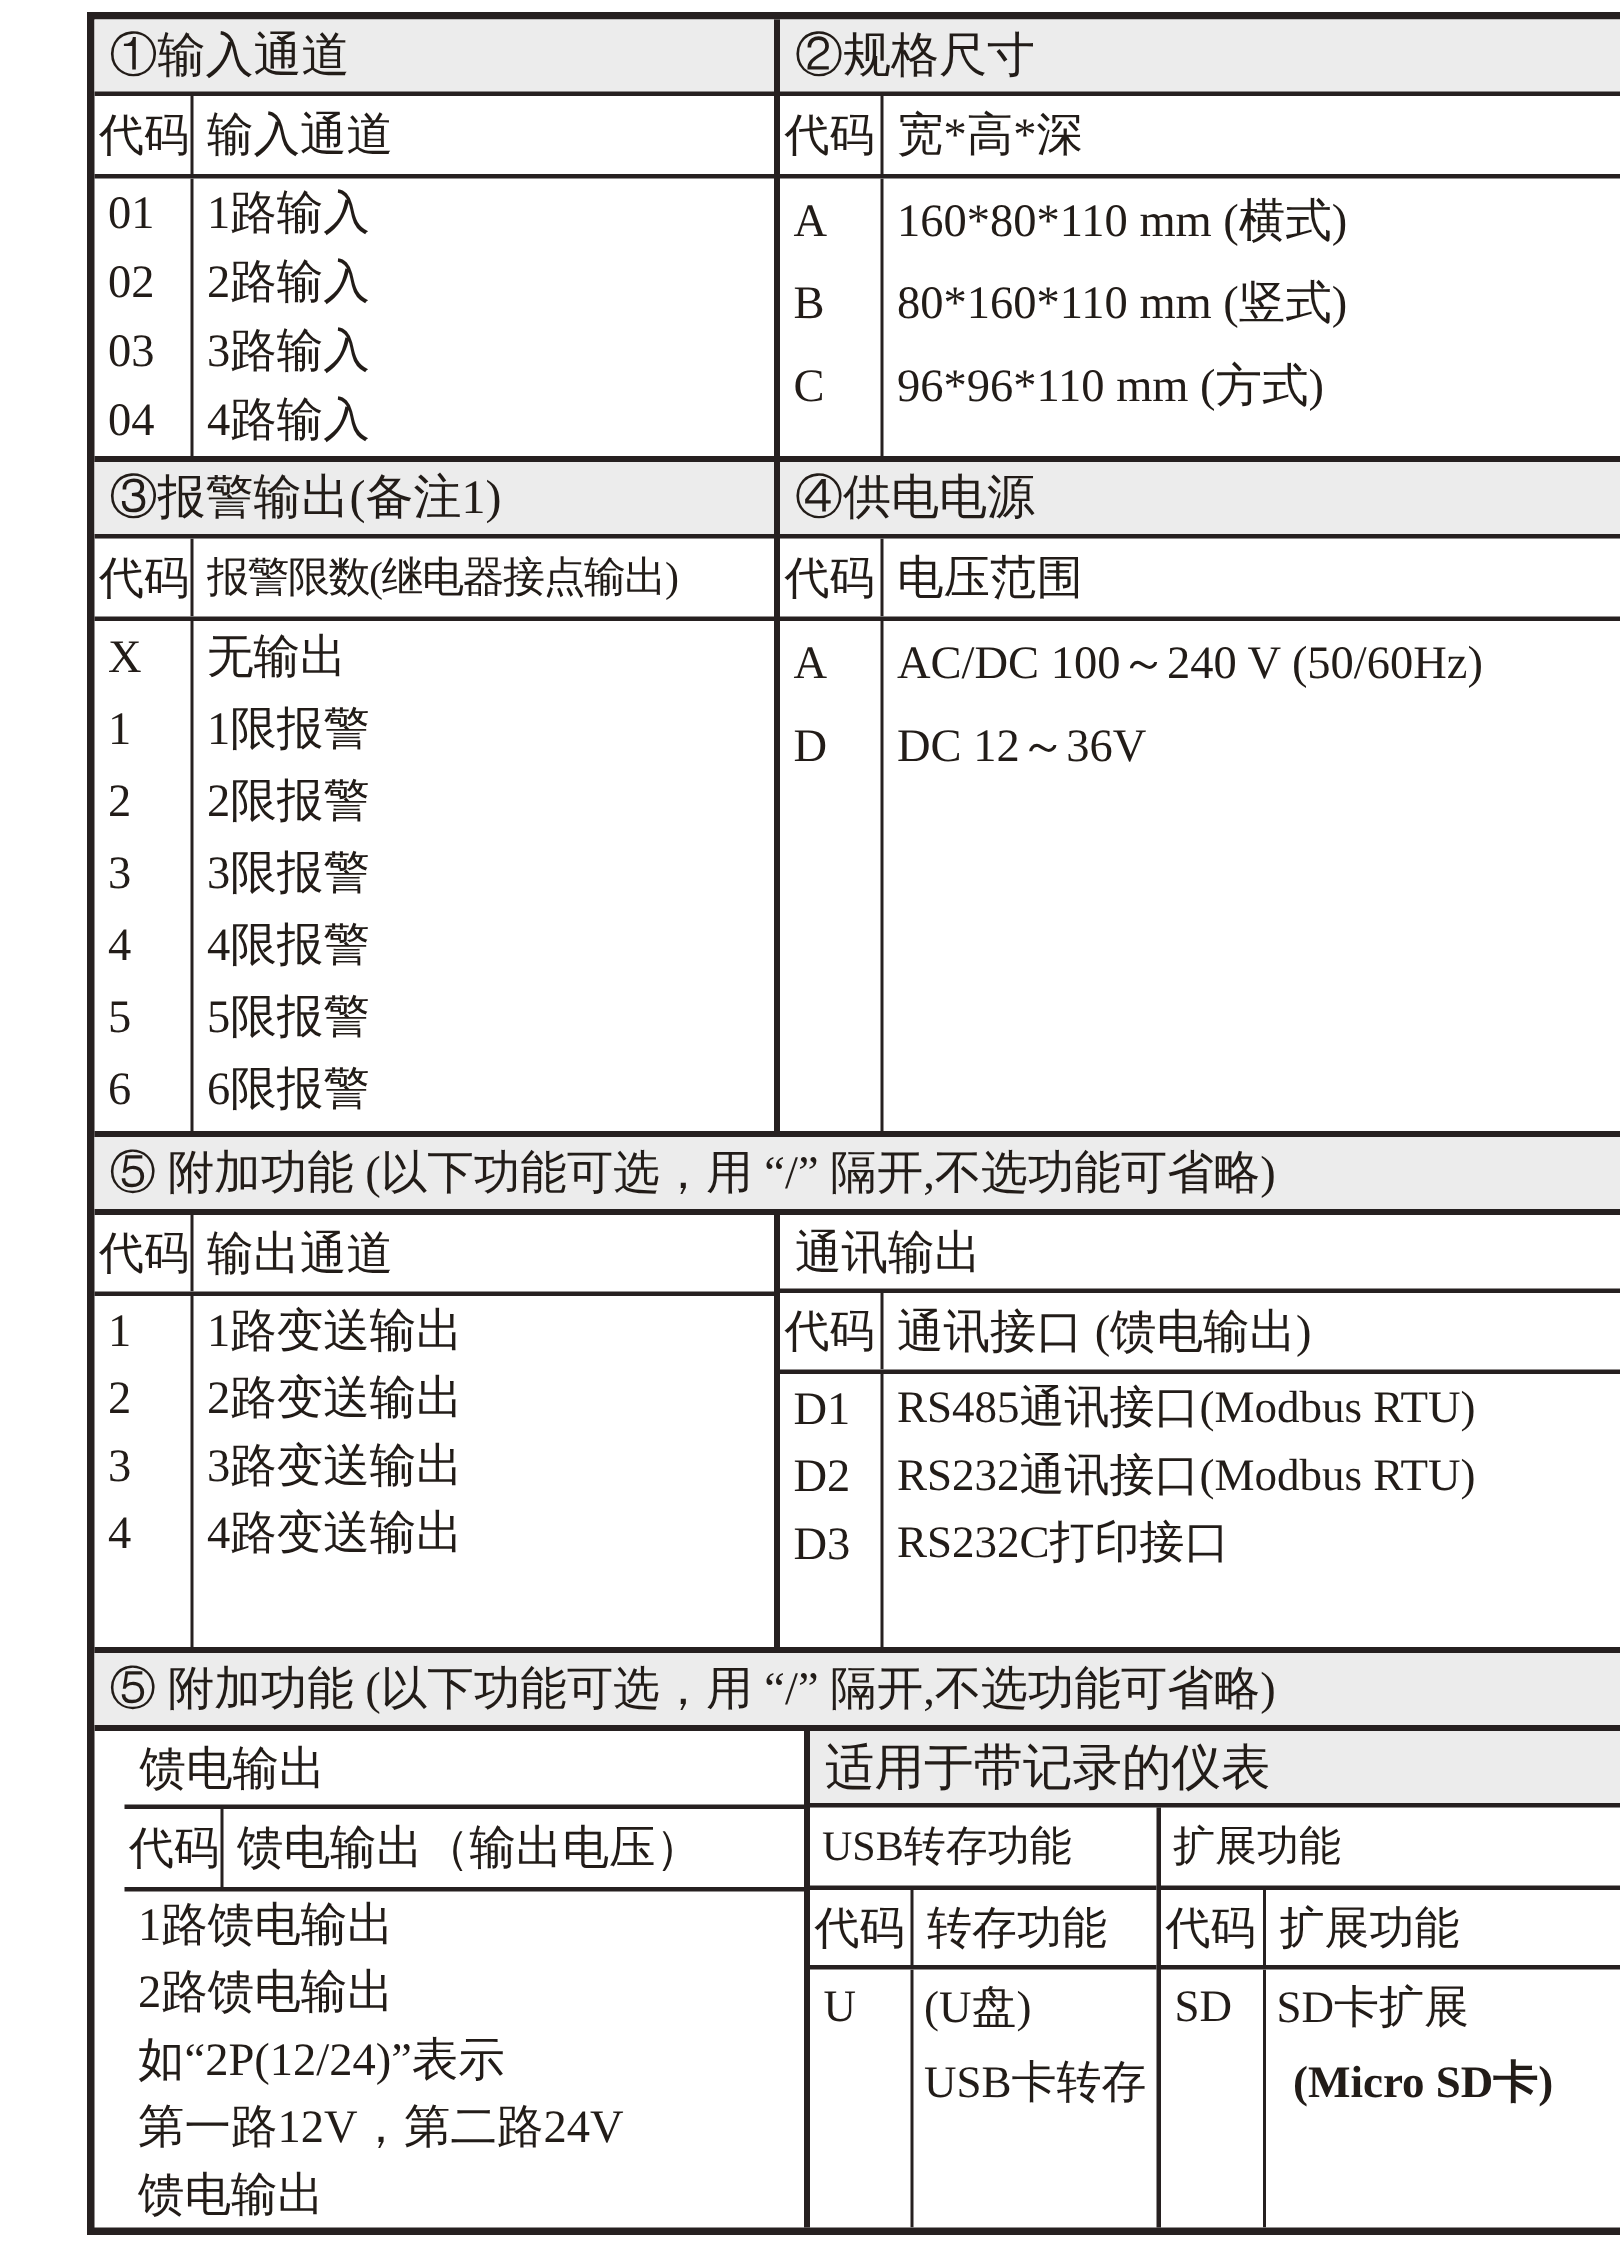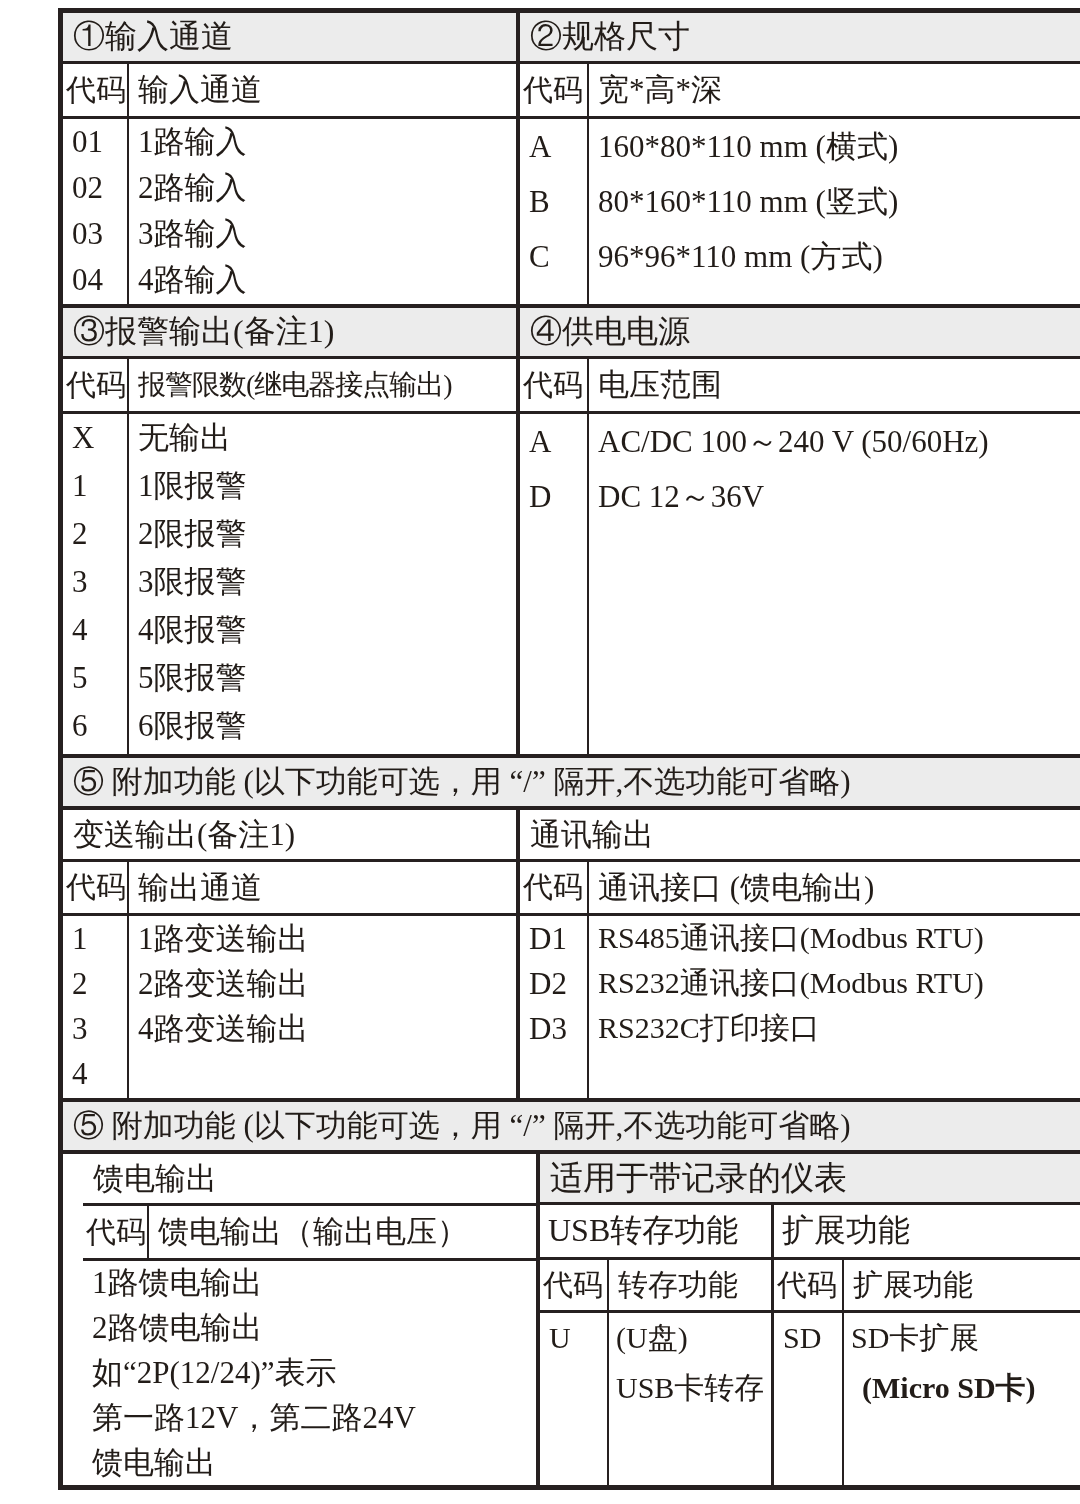--- a/index.html
+++ b/index.html
@@ -70,21 +70,21 @@
   .lh44 { height: 44.8px; }
   .lh50 { height: 50px; }
 
   .twin { display: flex; flex: 1; min-height: 0; }
   .usbT { width: 234px; flex: 0 0 234px; border-right: 3px solid var(--border); display: flex; flex-direction: column; min-height: 0; }
   .sdT { flex: 1; display: flex; flex-direction: column; min-height: 0; }
   .funcCell {
     height: 55px; flex: 0 0 55px;
     border-bottom: 3px solid var(--border);
     display: flex; align-items: center; padding: 2px 8px;
-    font-size: 32px; white-space: nowrap; overflow: hidden;
+    font-size: 28px; white-space: nowrap; overflow: hidden;
   }
   .f30 { font-size: 30px; }
 </style>
 </head>
 <body>
 
 <div class="page">
   <div class="spec-table">
 
     <div class="sec" style="height:295px; flex:0 0 295px;">
@@ -174,35 +174,35 @@
             <div class="ln lh55">DC 12～36V</div>
           </div>
         </div>
       </div>
     </div>
 
     <div class="bandFull">⑤ 附加功能 (以下功能可选，用 “/” 隔开,不选功能可省略)</div>
 
     <div class="sec" style="height:292px; flex:0 0 292px;">
       <div class="colL">
-        <div class="subtitle">变送输出(备注1)</div>
         <div class="subhead sh54">
           <div class="shcode w66">代码</div>
           <div class="shdesc">输出通道</div>
         </div>
         <div class="grid">
           <div class="codecol w66">
             <div class="ln lh45">1</div>
             <div class="ln lh45">2</div>
             <div class="ln lh45">3</div>
             <div class="ln lh45">4</div>
           </div>
           <div class="desccol">
             <div class="ln lh45">1路变送输出</div>
             <div class="ln lh45">2路变送输出</div>
+            <div class="ln lh45">3路变送输出</div>
             <div class="ln lh45">4路变送输出</div>
           </div>
         </div>
       </div>
       <div class="colR">
         <div class="subtitle">通讯输出</div>
         <div class="subhead sh54">
           <div class="shcode w69">代码</div>
           <div class="shdesc">通讯接口 (馈电输出)</div>
         </div>

